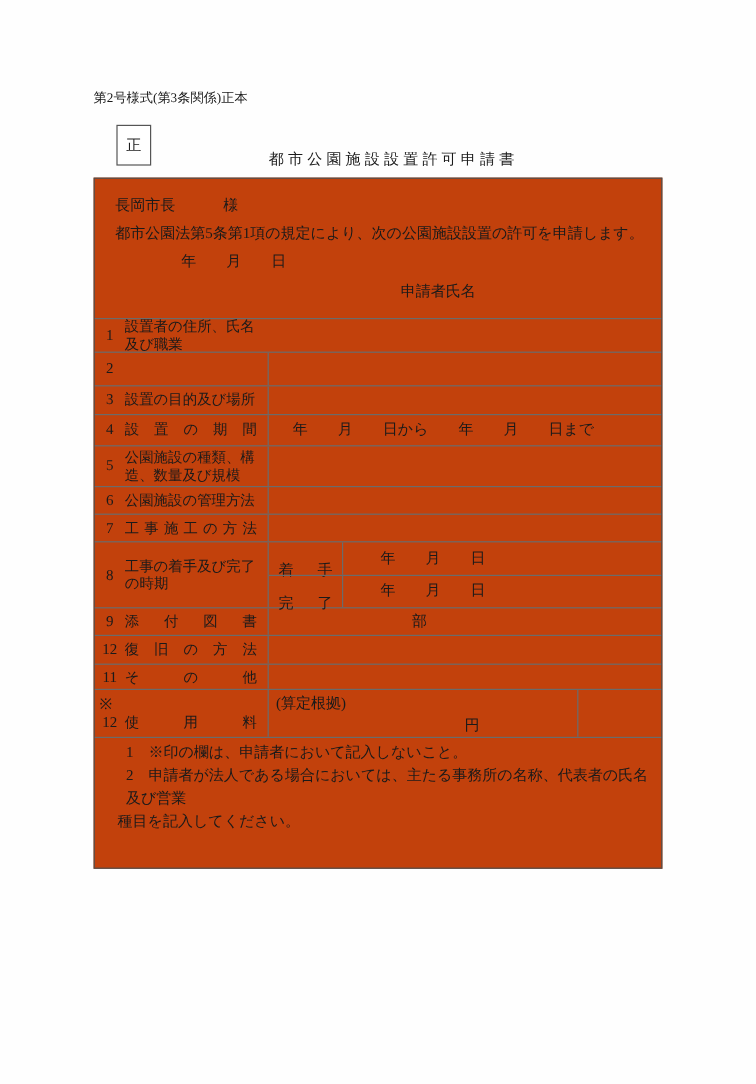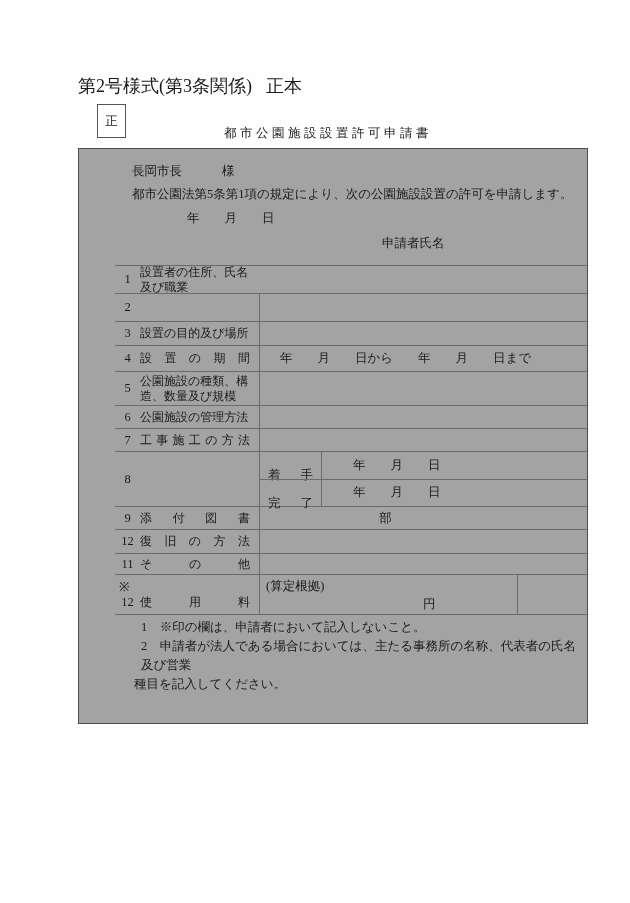--- a/index.html
+++ b/index.html
@@ -4,37 +4,37 @@
 <style>
   html,body{margin:0;padding:0;background:#e8e8e8;}
   .page{
     position:relative;
     width:630px;height:903px;
     background:#fefefe;
     font-family:"Liberation Serif","DejaVu Serif",serif;
     color:#1a1a1a;
     overflow:hidden;
   }
-  .form-id-line{position:absolute;left:78px;top:74px;display:flex;gap:14px;font-size:18px;}
+  .form-id-line{position:absolute;left:78px;top:74px;display:flex;font-size:11px;}
   .stamp-box{
     position:absolute;left:97px;top:104px;width:27px;height:32px;
     border:1px solid #555;display:flex;align-items:center;justify-content:center;
     font-size:12.5px;background:#fff;
   }
   .doc-title{position:absolute;left:224px;top:111px;font-size:12.5px;letter-spacing:3.5px;white-space:nowrap;margin-top:14px;}
 
   .form-table{
     position:absolute;left:78px;top:148px;width:472px;
-    border:1px solid #4f4f4f;font-size:12.5px;background:#a3a3a3;padding-left:36px;
+    border:1px solid #4f4f4f;font-size:12.5px;background:#c2410c;
   }
   .thead{height:116px;position:relative;}
   .line-recipient{position:absolute;left:17px;top:14px;display:flex;gap:40px;}
   .line-body{position:absolute;left:17px;top:37px;white-space:nowrap;}
   .line-date{position:absolute;left:72px;top:61px;}
-  .line-applicant{position:absolute;left:267px;top:86px;}
+  .line-applicant{position:absolute;left:255px;top:86px;}
 
   .row{display:flex;border-top:1px solid #6b6b6b;box-sizing:border-box;}
   .lab{width:144px;flex-shrink:0;display:flex;align-items:center;box-sizing:border-box;}
   .num{width:25px;text-align:center;flex-shrink:0;}
   .lbl{flex:1;padding-right:9px;line-height:14.5px;font-size:12px;}
   .spread{text-align:justify;text-align-last:justify;}
   .cnt{flex:1;border-left:1px solid #6b6b6b;min-width:0;box-sizing:border-box;}
 
   .cnt-r1{padding:0 6px;line-height:13.5px;}
   .fl2{display:flex;}
@@ -145,20 +145,21 @@
       <div class="lab">
         <span class="num">7</span>
         <span class="lbl spread">工事施工の方法</span>
       </div>
       <div class="cnt"></div>
     </div>
 
     <div class="row" style="height:55px">
       <div class="lab">
         <span class="num">8</span>
+        <span class="lbl">工事の着手及び完了の時期</span>
       </div>
       <div class="cnt cnt-sub">
         <div class="sub">
           <div class="subkey">
             <span class="spread">着手</span>
           </div>
           <div class="subval">
             <span>年　　月　　日</span>
           </div>
         </div>

